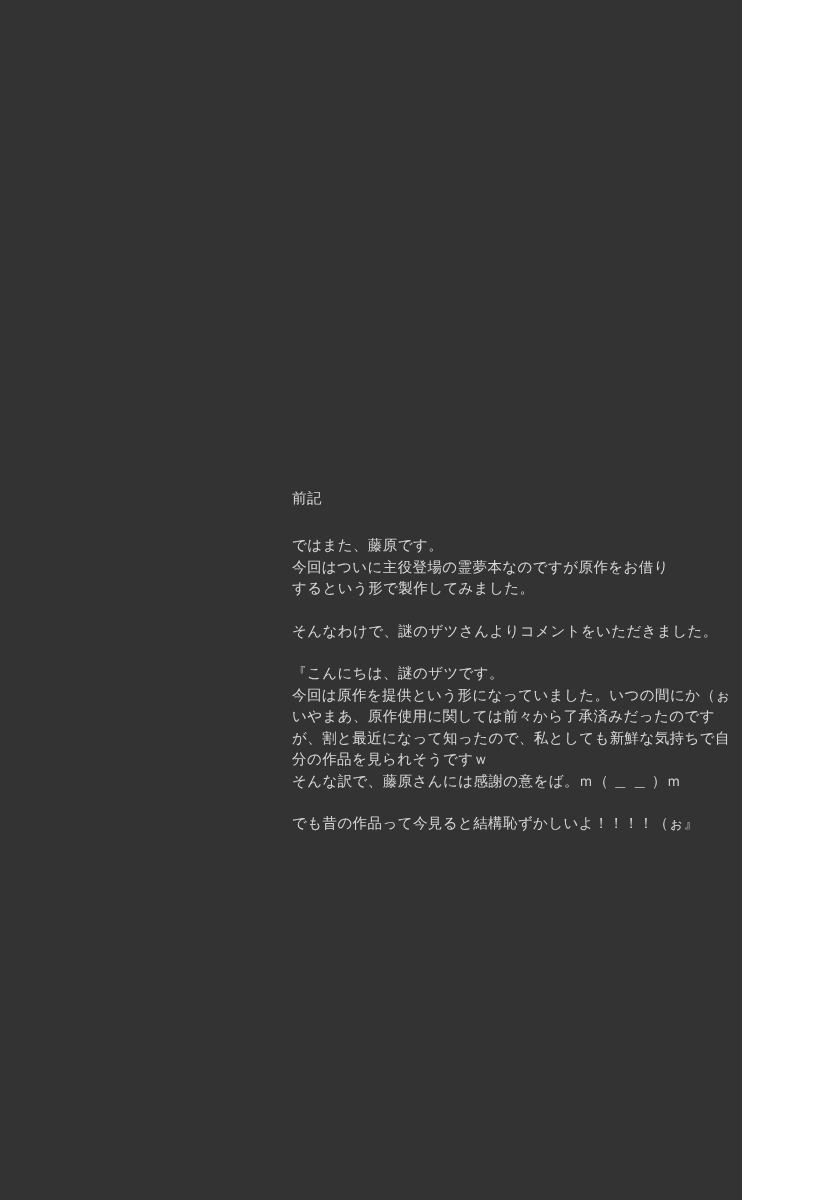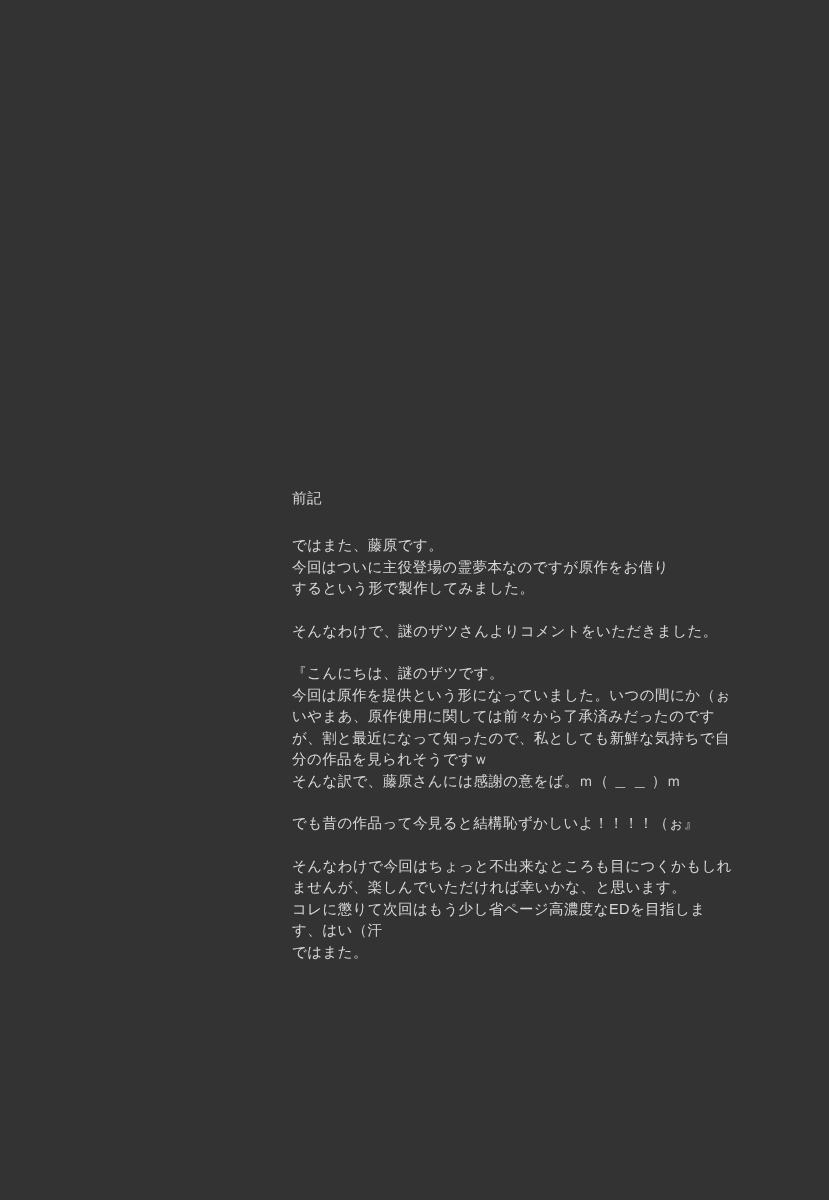--- a/index.html
+++ b/index.html
@@ -5,24 +5,25 @@
   html, body {
     margin: 0;
     padding: 0;
     background: #ffffff;
   }
   body {
     font-family: "Liberation Sans", sans-serif;
   }
   .page {
     position: relative;
-    width: 829px;
+    width: 732px;
     height: 1200px;
     background: #333333;
     overflow: hidden;
+    padding-left: 10px;
   }
   .content {
     position: absolute;
     left: 292px;
     top: 488px;
     width: 470px;
   }
   .doc-heading {
     color: #d8d8d8;
     font-size: 14.5px;
@@ -54,20 +55,15 @@
 今回はついに主役登場の霊夢本なのですが原作をお借り
 するという形で製作してみました。</p>
     <p class="para">そんなわけで、謎のザツさんよりコメントをいただきました。</p>
     <p class="para">『こんにちは、謎のザツです。
 今回は原作を提供という形になっていました。いつの間にか（ぉ
 いやまあ、原作使用に関しては前々から了承済みだったのです
 が、割と最近になって知ったので、私としても新鮮な気持ちで自
 分の作品を見られそうですｗ
 そんな訳で、藤原さんには感謝の意をば。ｍ（ ＿ ＿ ）ｍ</p>
     <p class="para">でも昔の作品って今見ると結構恥ずかしいよ！！！！（ぉ』</p>
-    <p class="para">そんなわけで今回はちょっと不出来なところも目につくかもしれ
-ませんが、楽しんでいただければ幸いかな、と思います。
-コレに懲りて次回はもう少し省ページ高濃度なEDを目指しま
-す、はい（汗
-ではまた。</p>
 
   </div>
 </div>
 
 </body></html>

